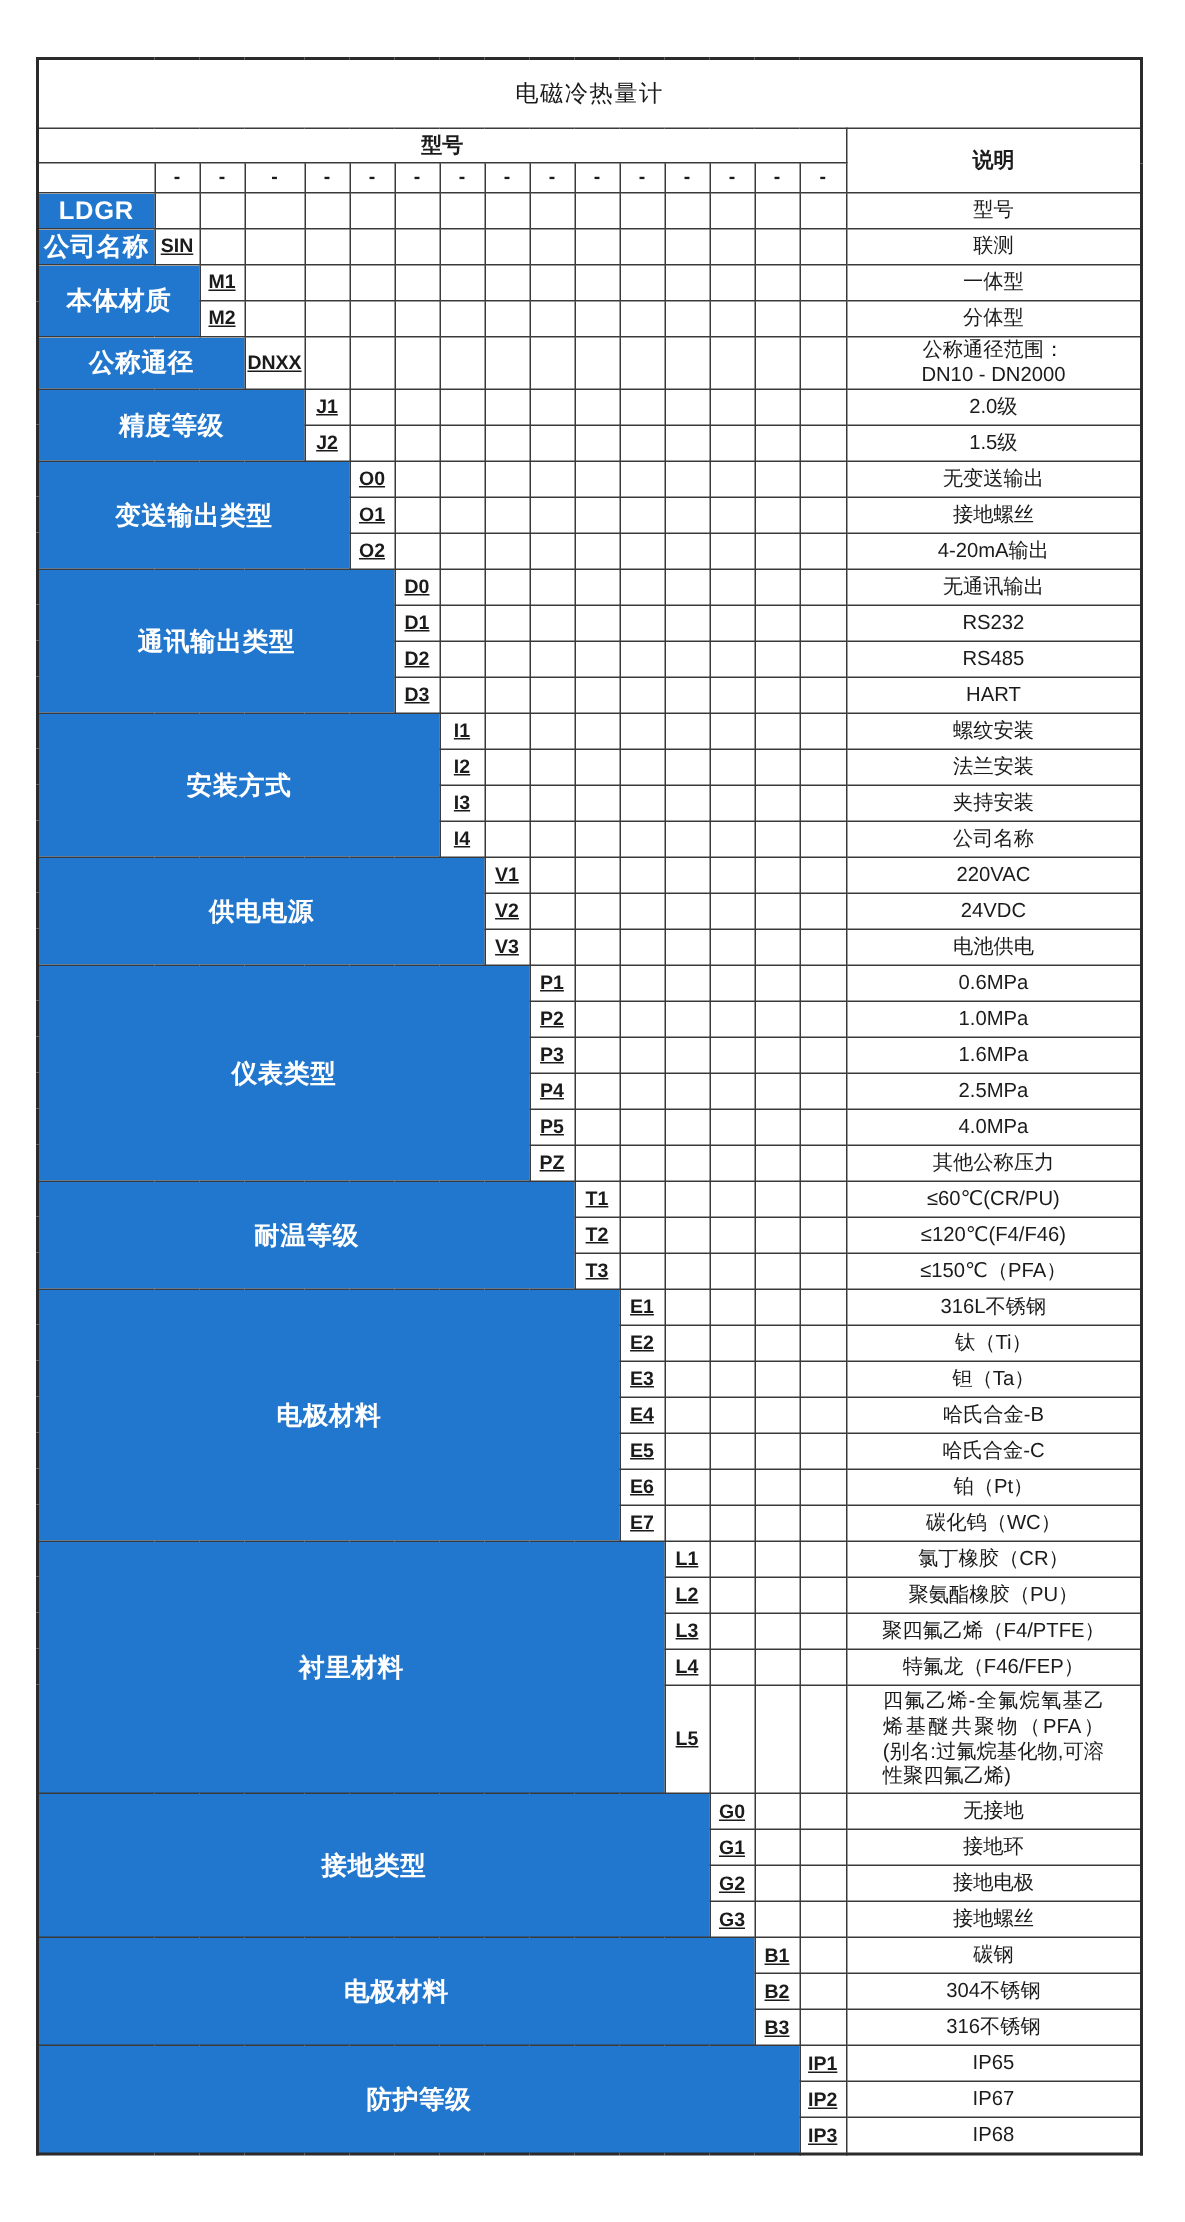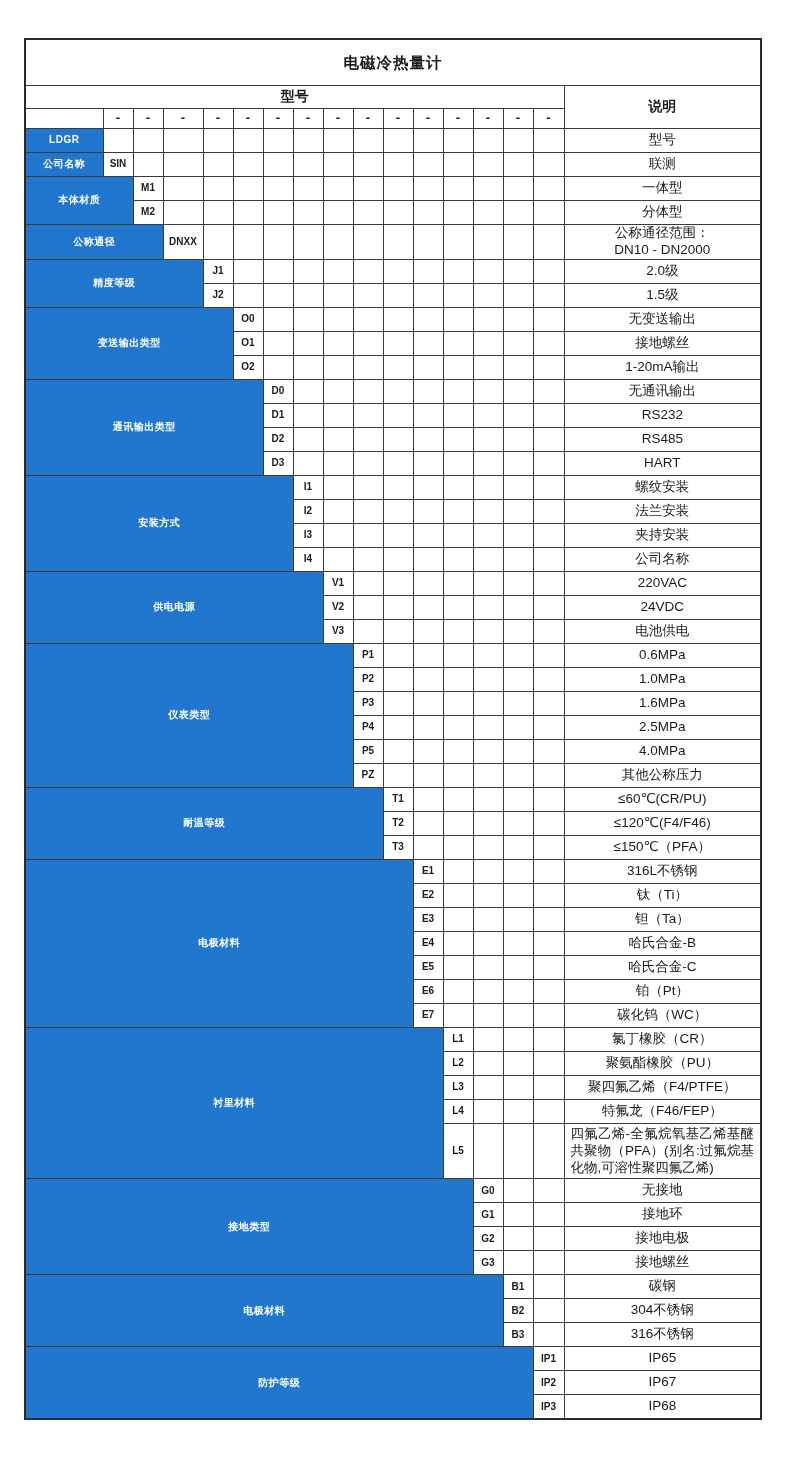--- a/index.html
+++ b/index.html
@@ -19,37 +19,37 @@
     border:1px solid var(--grid,#3a3a3a);
     text-align:center;
     vertical-align:middle;
     padding:0;
     height:23px;
     font-size:13.5px;
     line-height:1.25;
     color:var(--text,#1b1b1b);
     overflow:hidden;
   }
-  td.title-cell{height:45px;font-weight:bold;font-size:15.5px;letter-spacing:1px;}
+  td.title-cell{height:45px;font-weight:normal;font-size:15.5px;letter-spacing:1px;}
   td.hdr-cell{height:22px;font-weight:bold;font-size:14px;}
   td.blank-cell,td.dash-cell{height:19px;}
   td.dash-cell{font-weight:bold;font-size:13px;}
   td.cat-cell{
     background:var(--catbg,#2176cd);
     color:var(--cattext,#ffffff);
-    font-size:10px;
+    font-size:17px;
     font-weight:600;
     letter-spacing:.5px;
   }
-  td.code-cell{font-size:10px;font-weight:600;font-stretch:condensed;}
+  td.code-cell{font-size:13px;font-weight:600;font-stretch:condensed;text-decoration:underline;}
   td.desc-cell{font-size:13.5px;}
   td.desc-cell.pre{white-space:pre-line;}
   td.desc-cell.longd{
     text-align:justify;
-    padding:2px 6px;
+    padding:2px 24px;
     font-size:13.5px;
   }
 </style>
 </head>
 <body>
 
 <div class="page">
   <table>
     <colgroup id="colgroup">
         <col style="width: 78px;">
@@ -252,21 +252,21 @@
           <td class="empty-cell"></td>
           <td class="empty-cell"></td>
           <td class="empty-cell"></td>
           <td class="empty-cell"></td>
           <td class="empty-cell"></td>
           <td class="empty-cell"></td>
           <td class="empty-cell"></td>
           <td class="empty-cell"></td>
           <td class="empty-cell"></td>
           <td class="empty-cell"></td>
-          <td class="desc-cell">1-20mA输出</td>
+          <td class="desc-cell">4-20mA输出</td>
         </tr>
         <tr>
           <td class="cat-cell" colspan="6" rowspan="4">通讯输出类型</td>
           <td class="code-cell">D0</td>
           <td class="empty-cell"></td>
           <td class="empty-cell"></td>
           <td class="empty-cell"></td>
           <td class="empty-cell"></td>
           <td class="empty-cell"></td>
           <td class="empty-cell"></td>

